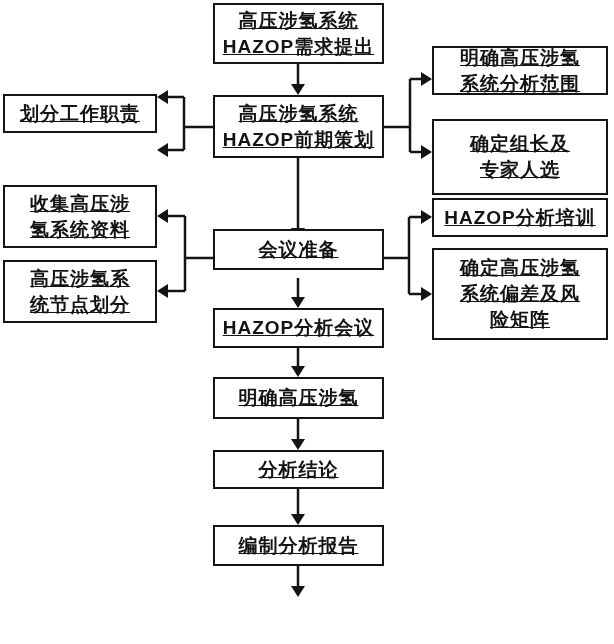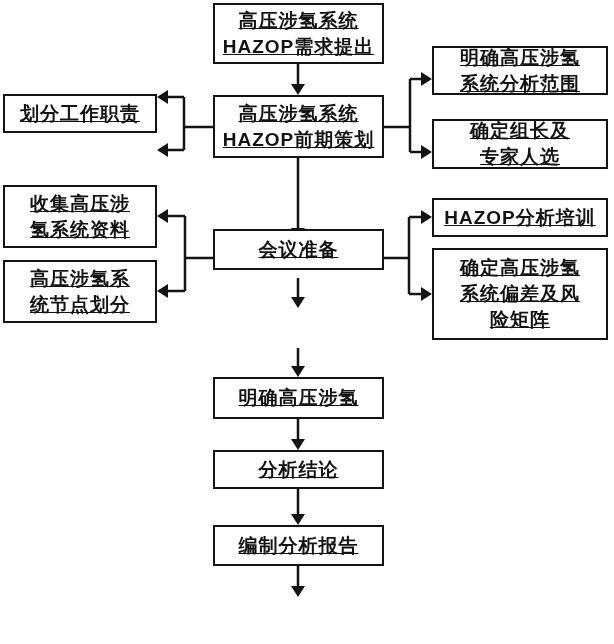--- a/index.html
+++ b/index.html
@@ -110,20 +110,23 @@
     <span class="node-label">高压涉氢系统
 HAZOP需求提出</span>
   </div>
   <div class="node" style="left:213px; top:95px; width:171px; height:63px">
     <span class="node-label">高压涉氢系统
 HAZOP前期策划</span>
   </div>
   <div class="node" style="left:213px; top:229px; width:171px; height:41px">
     <span class="node-label">会议准备</span>
   </div>
+  <div class="node" style="left:213px; top:308px; width:171px; height:40px">
+    <span class="node-label">HAZOP分析会议</span>
+  </div>
   <div class="node" style="left:213px; top:377px; width:171px; height:42px">
     <span class="node-label">明确高压涉氢</span>
   </div>
   <div class="node" style="left:213px; top:450px; width:171px; height:39px">
     <span class="node-label">分析结论</span>
   </div>
   <div class="node" style="left:213px; top:525px; width:171px; height:41px">
     <span class="node-label">编制分析报告</span>
   </div>
 
@@ -136,21 +139,21 @@
   </div>
   <div class="node" style="left:3px; top:260px; width:154px; height:63px">
     <span class="node-label">高压涉氢系
 统节点划分</span>
   </div>
 
   <div class="node" style="left:432px; top:46px; width:176px; height:49px">
     <span class="node-label">明确高压涉氢
 系统分析范围</span>
   </div>
-  <div class="node" style="left:432px; top:119px; width:176px; height:50px">
+  <div class="node" style="left:432px; top:119px; width:176px; height:76px">
     <span class="node-label">确定组长及
 专家人选</span>
   </div>
   <div class="node" style="left:432px; top:198px; width:176px; height:39px">
     <span class="node-label">HAZOP分析培训</span>
   </div>
   <div class="node" style="left:432px; top:248px; width:176px; height:92px">
     <span class="node-label">确定高压涉氢
 系统偏差及风
 险矩阵</span>

